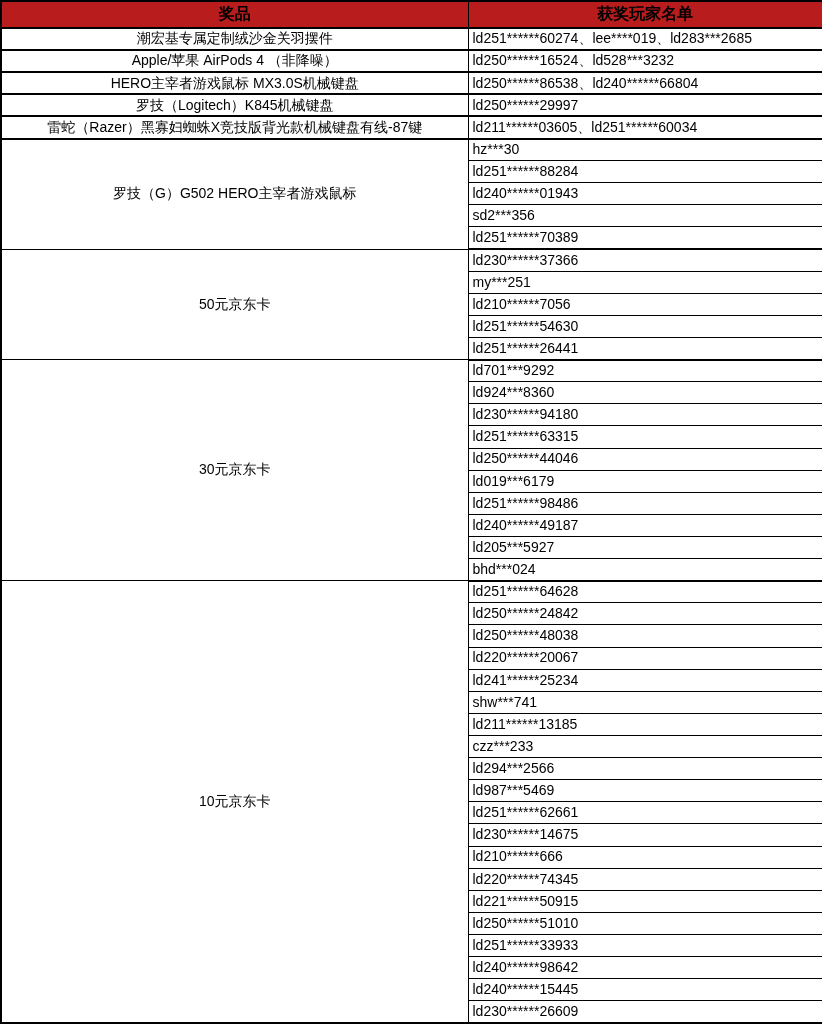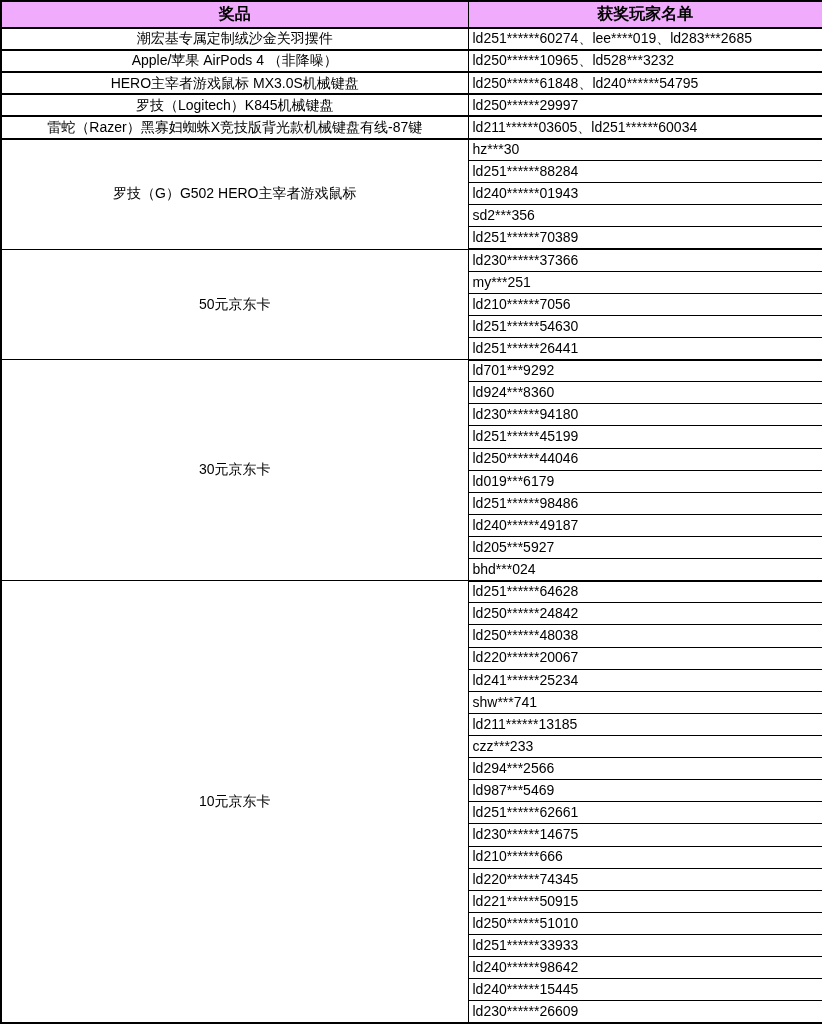--- a/index.html
+++ b/index.html
@@ -13,21 +13,21 @@
   table.prize-table {
     border-collapse: collapse;
     width: 822px;
     height: 1024px;
     table-layout: fixed;
     border: 2px solid #000000;
   }
   col.col-prize  { width: 467px; }
   col.col-winner { width: 355px; }
   th {
-    background: #f0abfc;
+    background: #b91c1c;
     border: 1px solid #000000;
     border-bottom: 2px solid #000000;
     height: 27px;
     font-size: 16px;
     font-weight: 700;
     color: #000000;
     text-align: center;
     padding: 0;
   }
   td {
@@ -68,25 +68,25 @@
       <th>获奖玩家名单</th>
     </tr>
   </thead>
   <tbody>
       <tr class="group-end">
         <td class="prize" rowspan="1">潮宏基专属定制绒沙金关羽摆件</td>
         <td class="winner">ld251******60274、lee****019、ld283***2685</td>
       </tr>
       <tr class="group-end">
         <td class="prize" rowspan="1">Apple/苹果 AirPods 4 （非降噪）</td>
-        <td class="winner">ld250******10965、ld528***3232</td>
+        <td class="winner">ld250******16524、ld528***3232</td>
       </tr>
       <tr class="group-end">
         <td class="prize" rowspan="1">HERO主宰者游戏鼠标 MX3.0S机械键盘</td>
-        <td class="winner">ld250******61848、ld240******54795</td>
+        <td class="winner">ld250******86538、ld240******66804</td>
       </tr>
       <tr class="group-end">
         <td class="prize" rowspan="1">罗技（Logitech）K845机械键盘</td>
         <td class="winner">ld250******29997</td>
       </tr>
       <tr class="group-end">
         <td class="prize" rowspan="1">雷蛇（Razer）黑寡妇蜘蛛X竞技版背光款机械键盘有线-87键</td>
         <td class="winner">ld211******03605、ld251******60034</td>
       </tr>
       <tr>
@@ -125,21 +125,21 @@
         <td class="prize" rowspan="10">30元京东卡</td>
         <td class="winner">ld701***9292</td>
       </tr>
       <tr>
         <td class="winner">ld924***8360</td>
       </tr>
       <tr>
         <td class="winner">ld230******94180</td>
       </tr>
       <tr>
-        <td class="winner">ld251******45199</td>
+        <td class="winner">ld251******63315</td>
       </tr>
       <tr>
         <td class="winner">ld250******44046</td>
       </tr>
       <tr>
         <td class="winner">ld019***6179</td>
       </tr>
       <tr>
         <td class="winner">ld251******98486</td>
       </tr>

